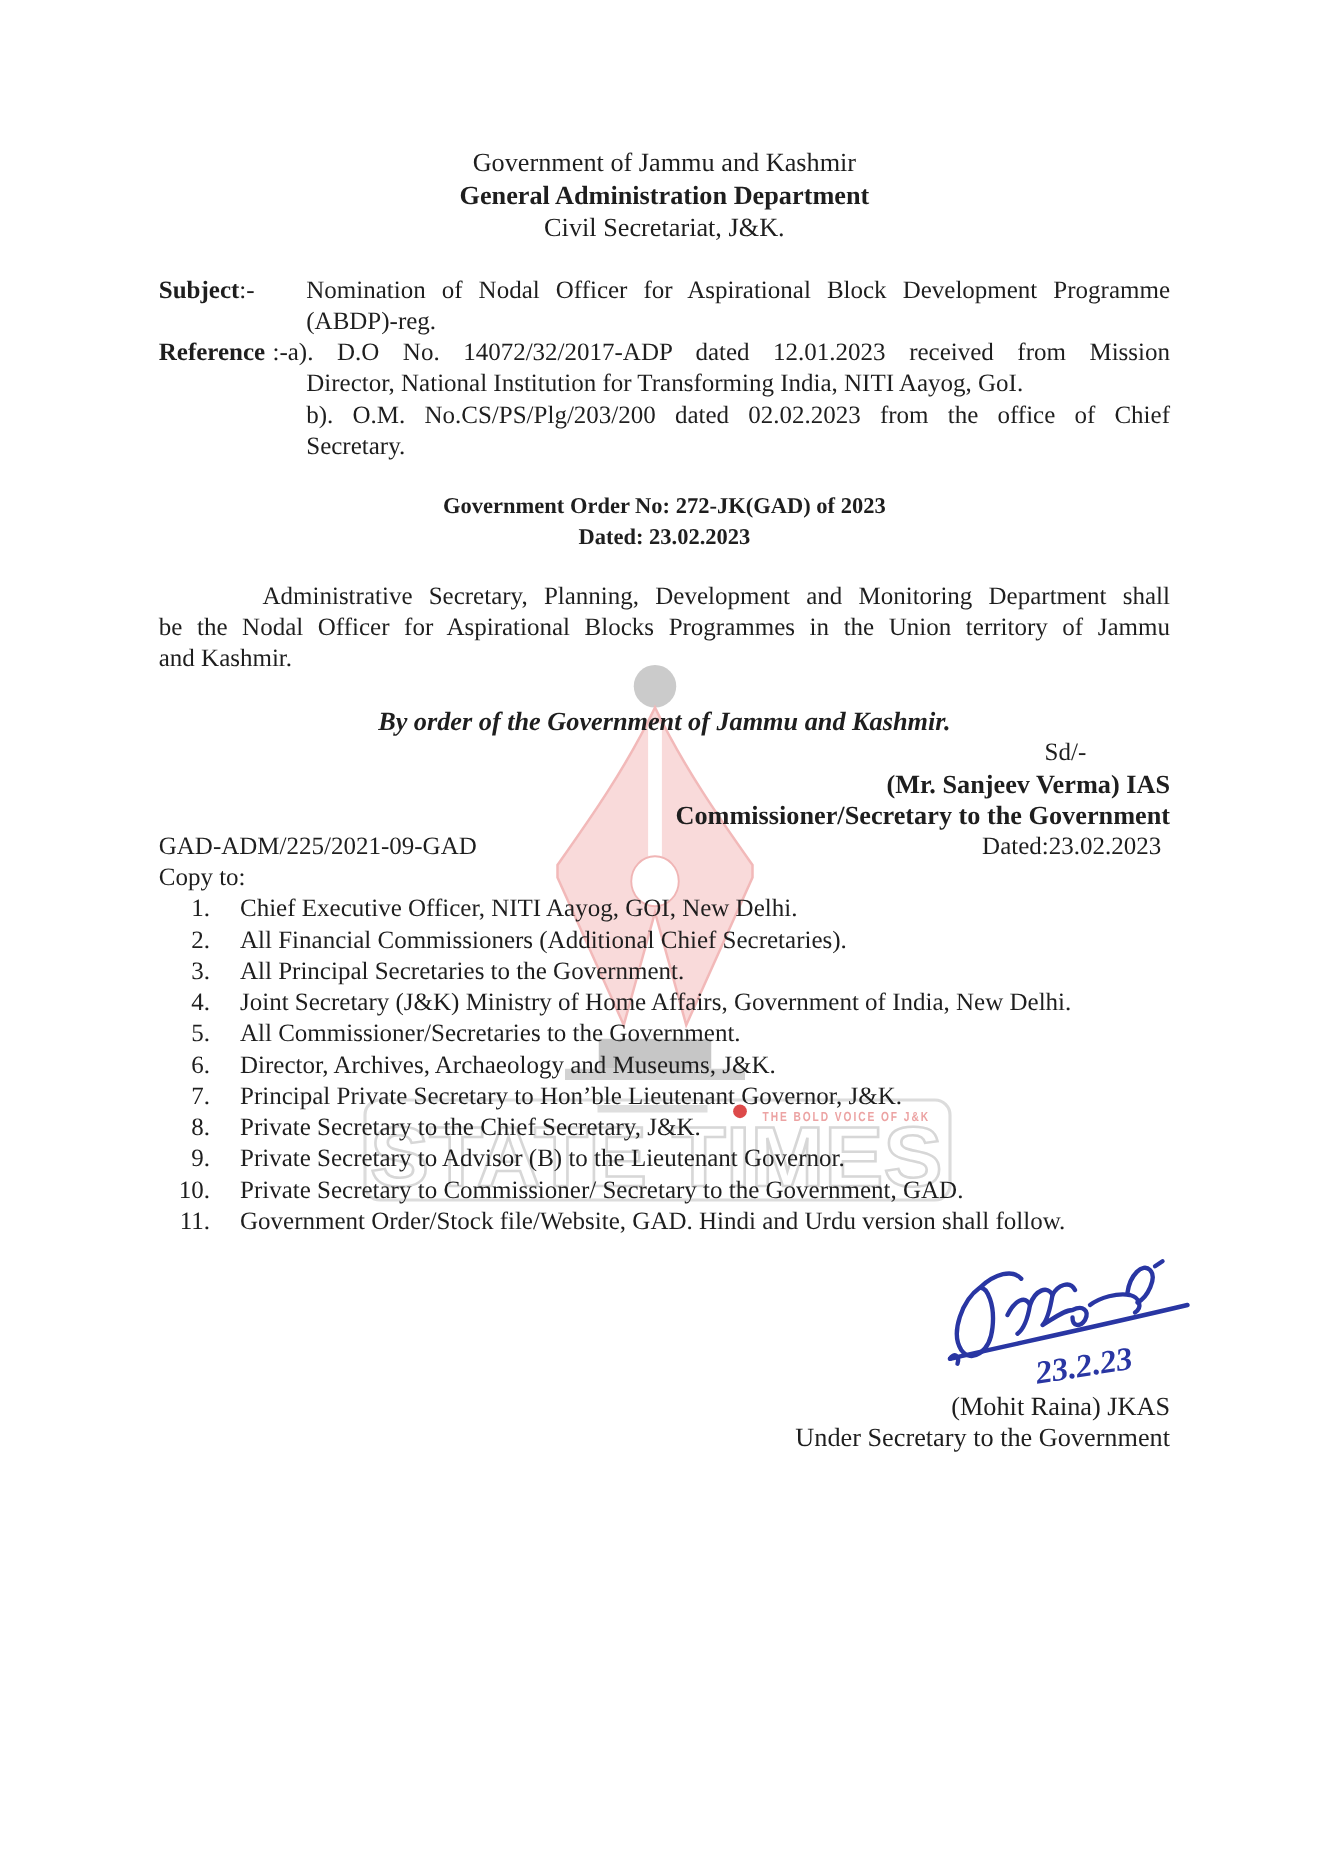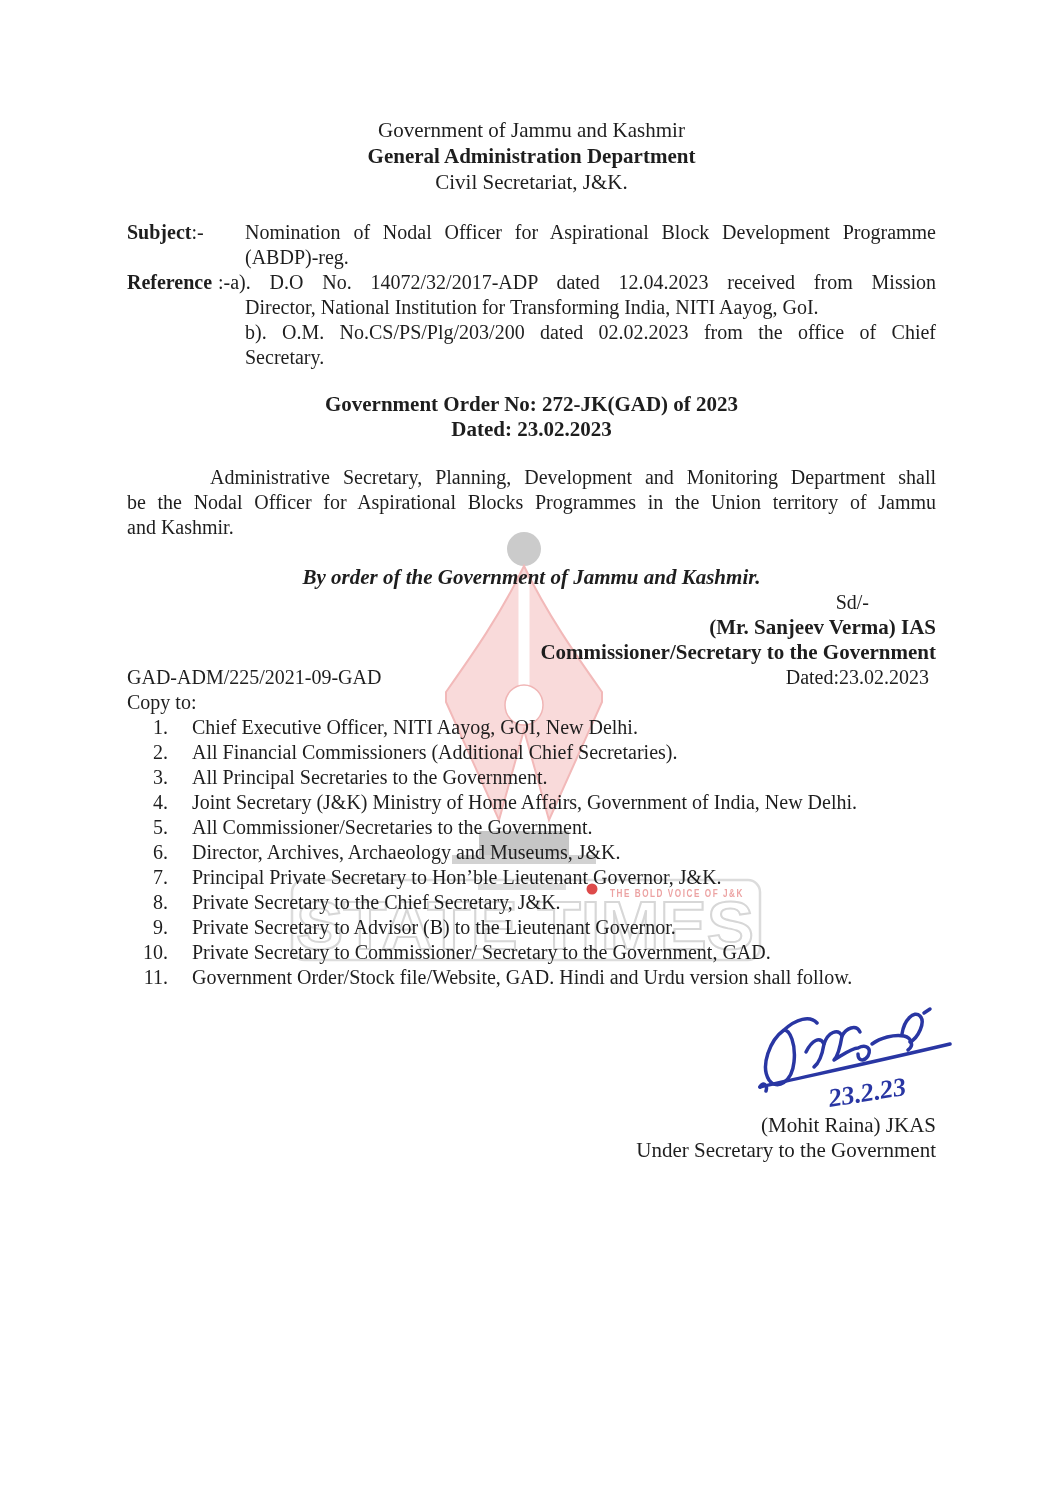--- a/index.html
+++ b/index.html
@@ -12,21 +12,21 @@
   .content { position:absolute; left:127px; top:117px; width:809px; z-index:1;
              font-size:20px; line-height:25px; }
   .hdr { text-align:center; font-size:21px; line-height:26px; white-space:nowrap; }
   .bold { font-weight:bold; }
   .sub-block { margin-top:25px; }
   .row { display:flex; }
   .label-col { flex:0 0 118px; width:118px; }
   .content-col { flex:1 1 auto; min-width:0; }
   .jline { text-align:justify; text-align-last:justify; }
   .ref-first { text-indent:-27px; }
-  .order-head { margin-top:22px; text-align:center; font-weight:bold; font-size:21px; line-height:25px; }
+  .order-head { margin-top:22px; text-align:center; font-weight:bold; font-size:18px; line-height:25px; }
   .bodypara { margin-top:23px; }
   .bp-first { text-indent:83px; }
   .byorder { margin-top:25px; text-align:center; font-weight:bold; font-size:21px;font-style:italic; }
   .sd-line { text-align:right; padding-right:67px; }
   .sig-right { text-align:right; font-weight:bold; font-size:21px; line-height:25px; white-space:nowrap; }
   .filerow { display:flex; justify-content:space-between; padding-right:7px; }
   .li-row { display:flex; }
   .li-num { flex:0 0 41px; width:41px; text-align:right; }
   .li-text { margin-left:24px; white-space:nowrap; }
   .sigblock { position:relative; padding-top:123px; text-align:right; }
@@ -65,21 +65,21 @@
       <div class="label-col"><b>Subject</b><span>:-</span></div>
       <div class="content-col">
         <div class="jline">Nomination of Nodal Officer for Aspirational Block Development Programme</div>
         <div>(ABDP)-reg.</div>
       </div>
     </div>
 
     <div class="row">
       <div class="label-col"><b>Reference</b></div>
       <div class="content-col">
-        <div class="jline ref-first">:-a). D.O No. 14072/32/2017-ADP dated 12.04.2023 received from Mission</div>
+        <div class="jline ref-first">:-a). D.O No. 14072/32/2017-ADP dated 12.01.2023 received from Mission</div>
         <div>Director, National Institution for Transforming India, NITI Aayog, GoI.</div>
         <div class="jline">b). O.M. No.CS/PS/Plg/203/200 dated 02.02.2023 from the office of Chief</div>
         <div>Secretary.</div>
       </div>
     </div>
 
     <div class="order-head">
       <div>Government Order No: 272-JK(GAD) of 2023</div>
       <div>Dated: 23.02.2023</div>
     </div>

